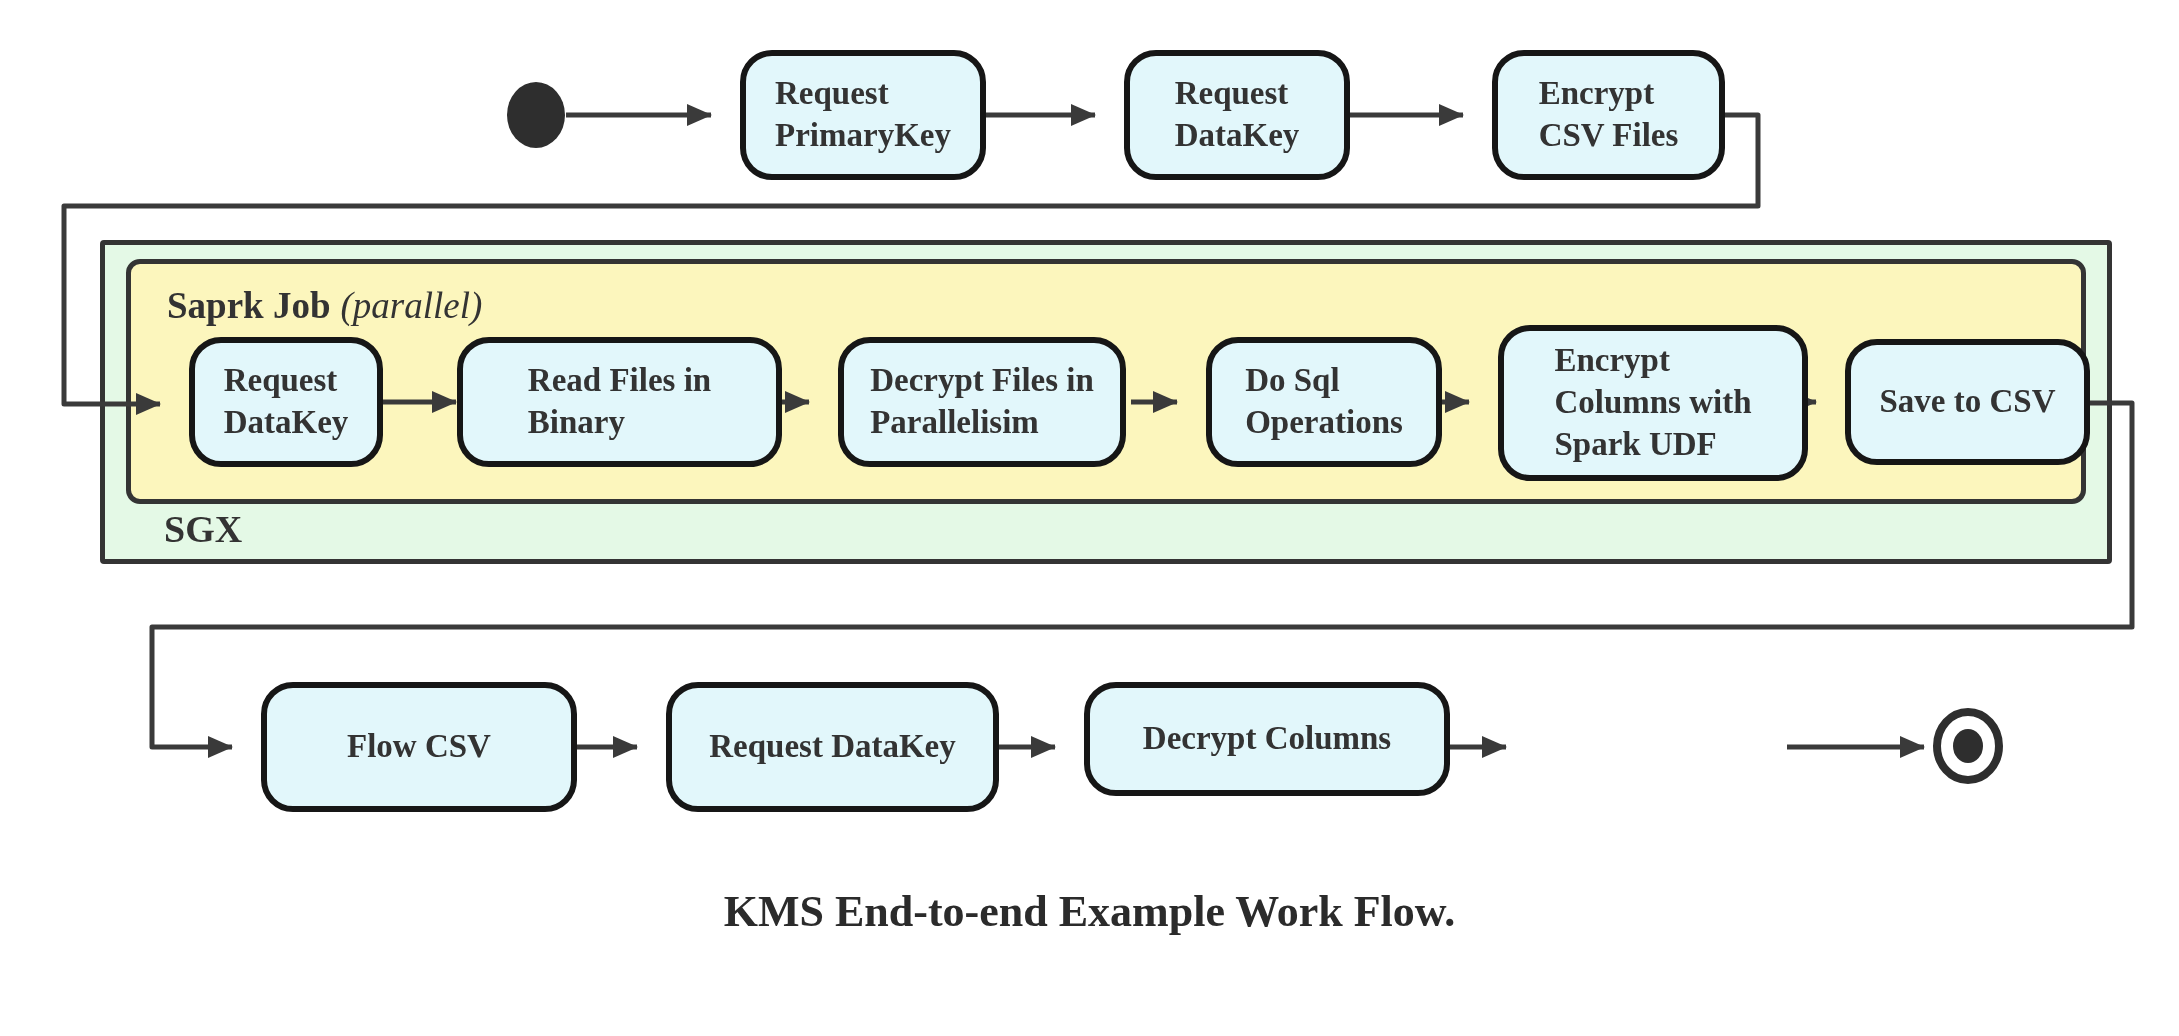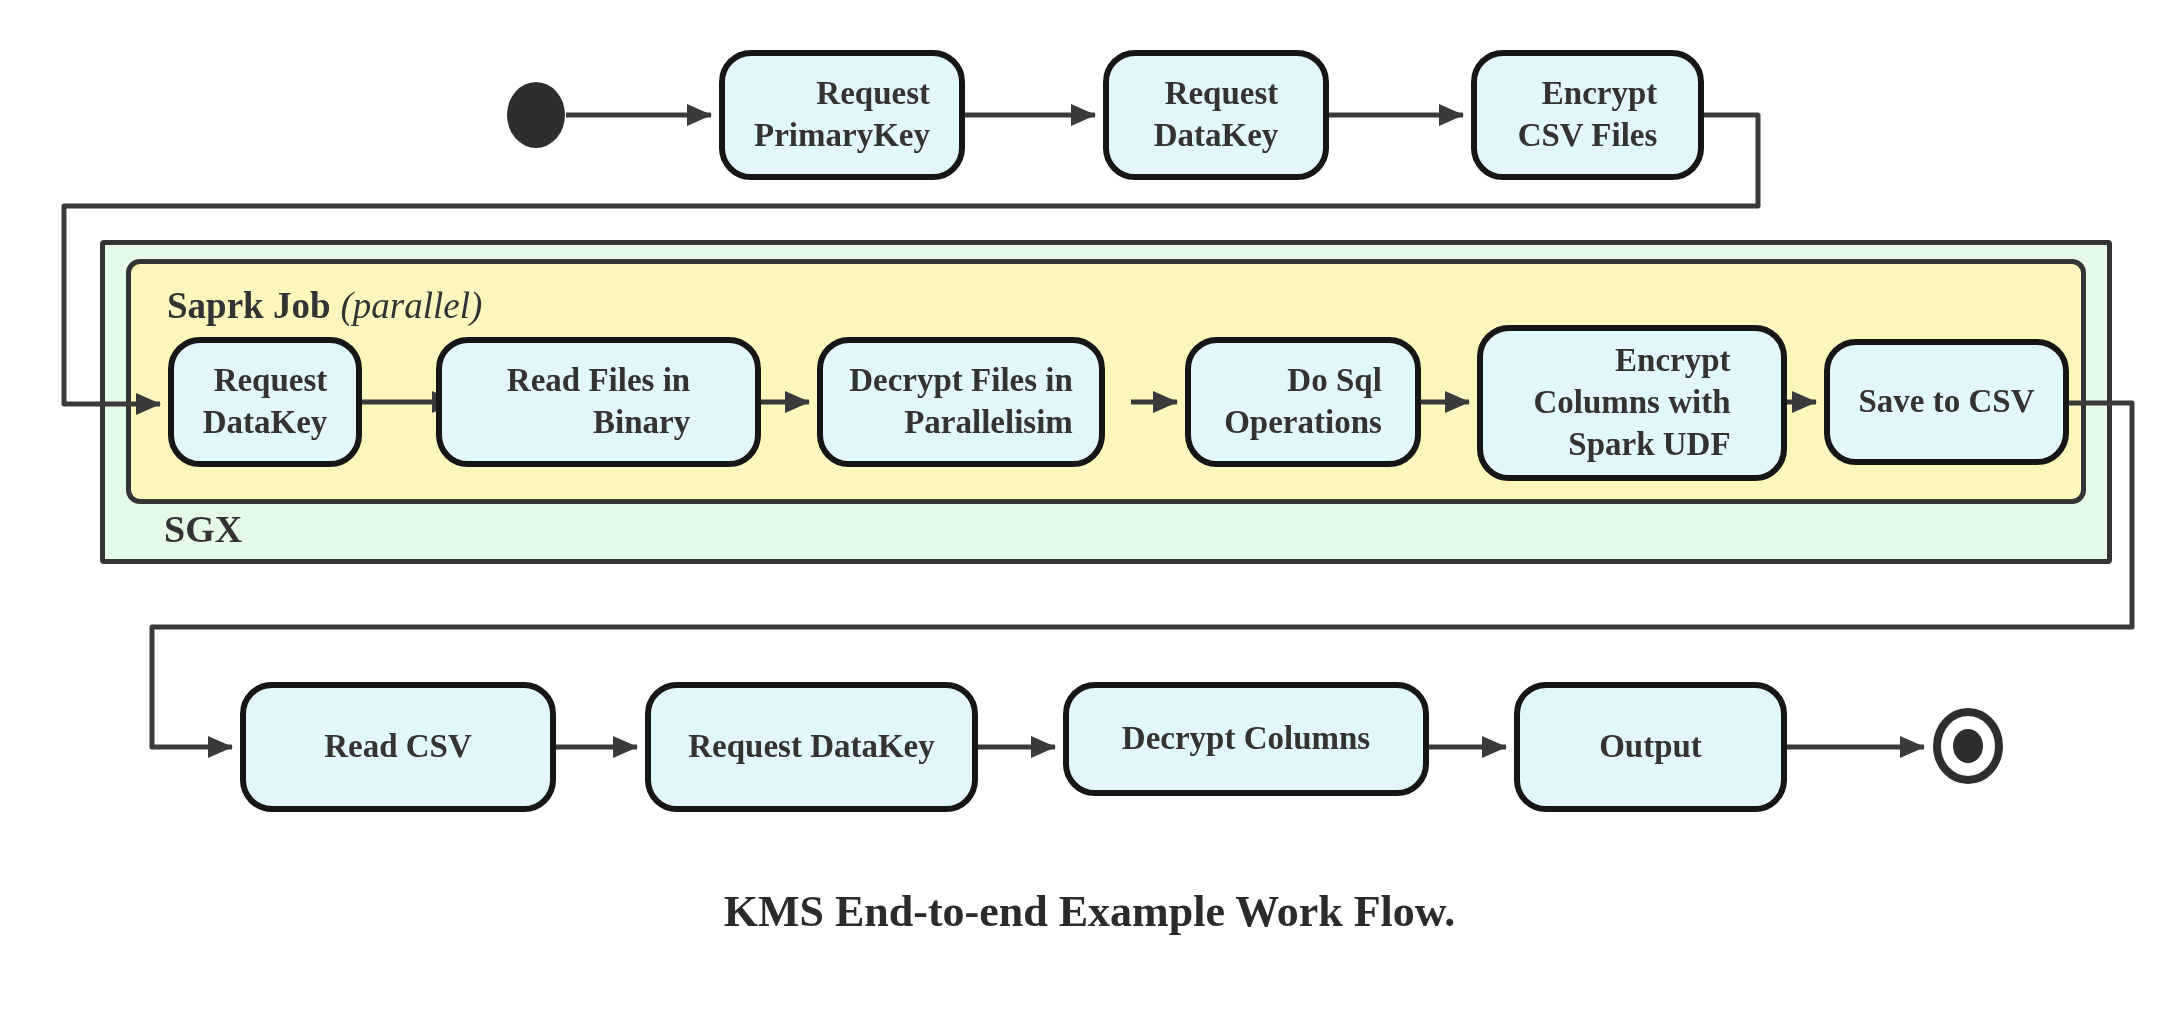--- a/index.html
+++ b/index.html
@@ -52,31 +52,32 @@
     position: absolute;
     left: 0; top: 0;
     z-index: 3;
   }
   
   .node {
     position: absolute;
     display: flex;
     align-items: center;
     justify-content: center;
-    text-align: right;
+    text-align: left;
     box-sizing: border-box;
     background: #e2f7fb;
     border: 6px solid #161616;
     border-radius: 32px;
     font-weight: bold;
     font-size: 33px;
     line-height: 1.27;
     color: #333333;
     white-space: pre-line;
     z-index: 4;
+    margin-left: 21px;
   }
   .caption {
     position: absolute;
     left: 0; top: 886px; width: 2179px;
     text-align: center;
     font-weight: bold;
     font-size: 44px;
     color: #2b2b2b;
     z-index: 4;
   }
@@ -134,20 +135,19 @@
 Binary</div>
   <div class="node" style="left:817px; top:337px; width:288px; height:130px;">Decrypt Files in
 Parallelisim</div>
   <div class="node" style="left:1185px; top:337px; width:236px; height:130px;">Do Sql
 Operations</div>
   <div class="node" style="left:1477px; top:325px; width:310px; height:156px;">Encrypt
 Columns with
 Spark UDF</div>
   <div class="node" style="left:1824px; top:339px; width:245px; height:126px;">Save to CSV</div>
 
-  <div class="node" style="left:240px; top:682px; width:316px; height:130px;">Read CSV</div>
+  <div class="node" style="left:240px; top:682px; width:316px; height:130px;">Flow CSV</div>
   <div class="node" style="left:645px; top:682px; width:333px; height:130px;">Request DataKey</div>
   <div class="node" style="left:1063px; top:682px; width:366px; height:114px;">Decrypt Columns</div>
-  <div class="node" style="left:1514px; top:682px; width:273px; height:130px;">Output</div>
 
   <div class="caption">KMS End-to-end Example Work Flow.</div>
 
 </div>
 
 </body></html>

